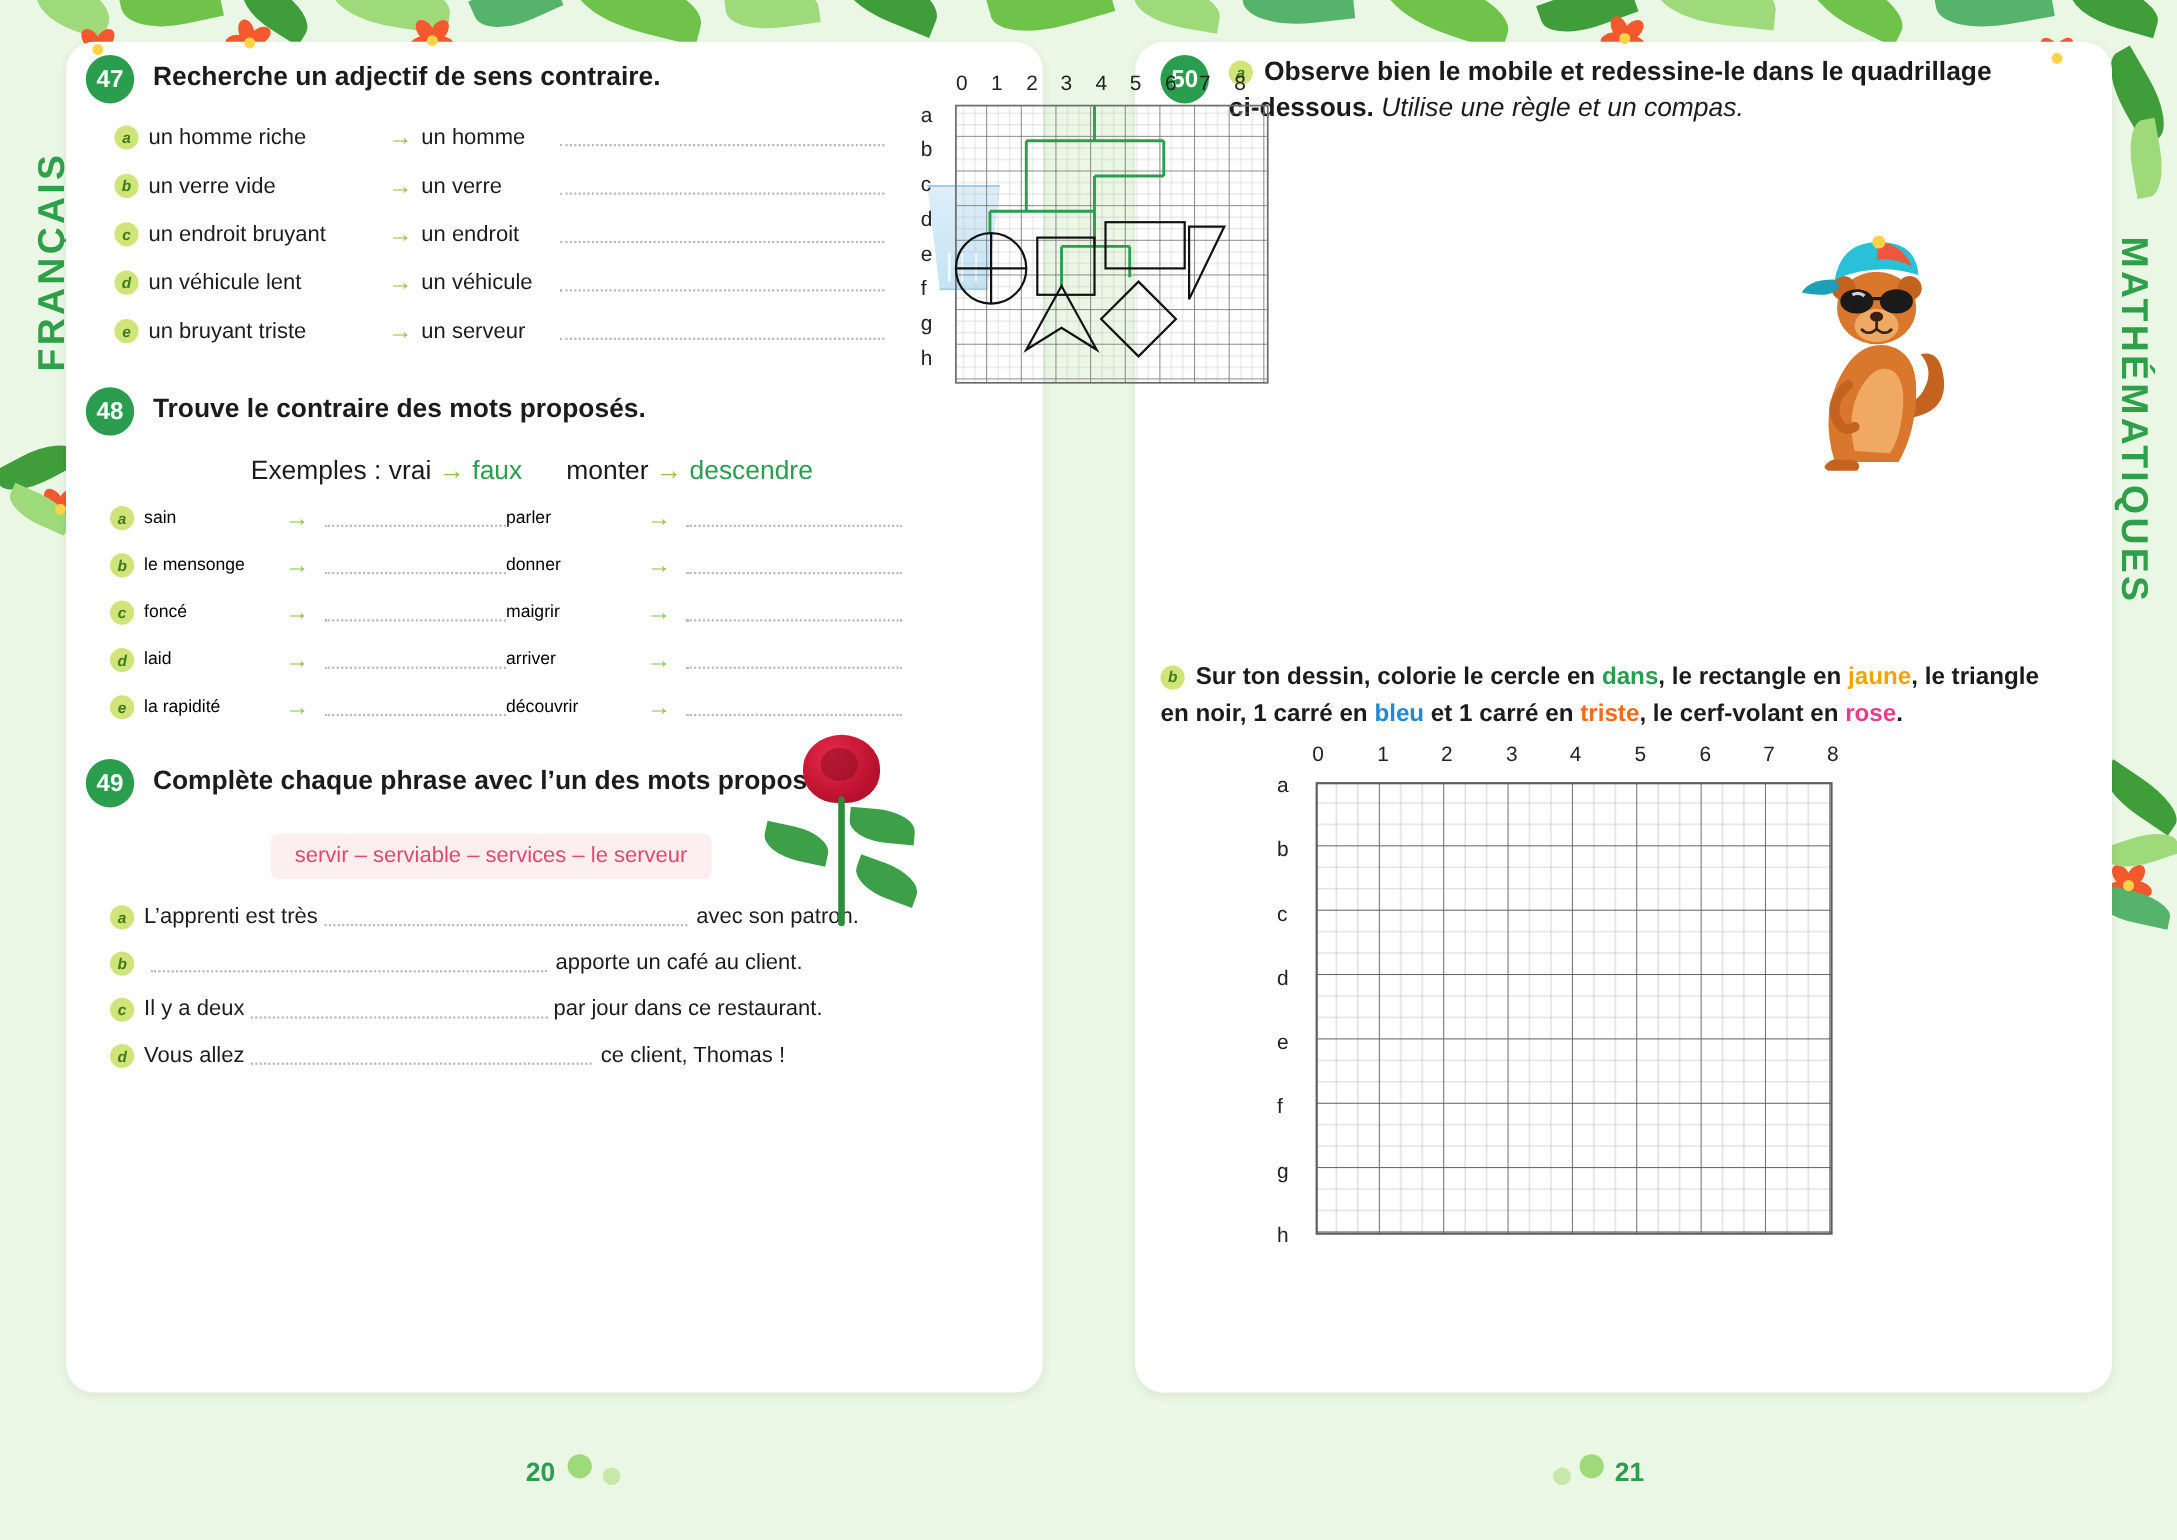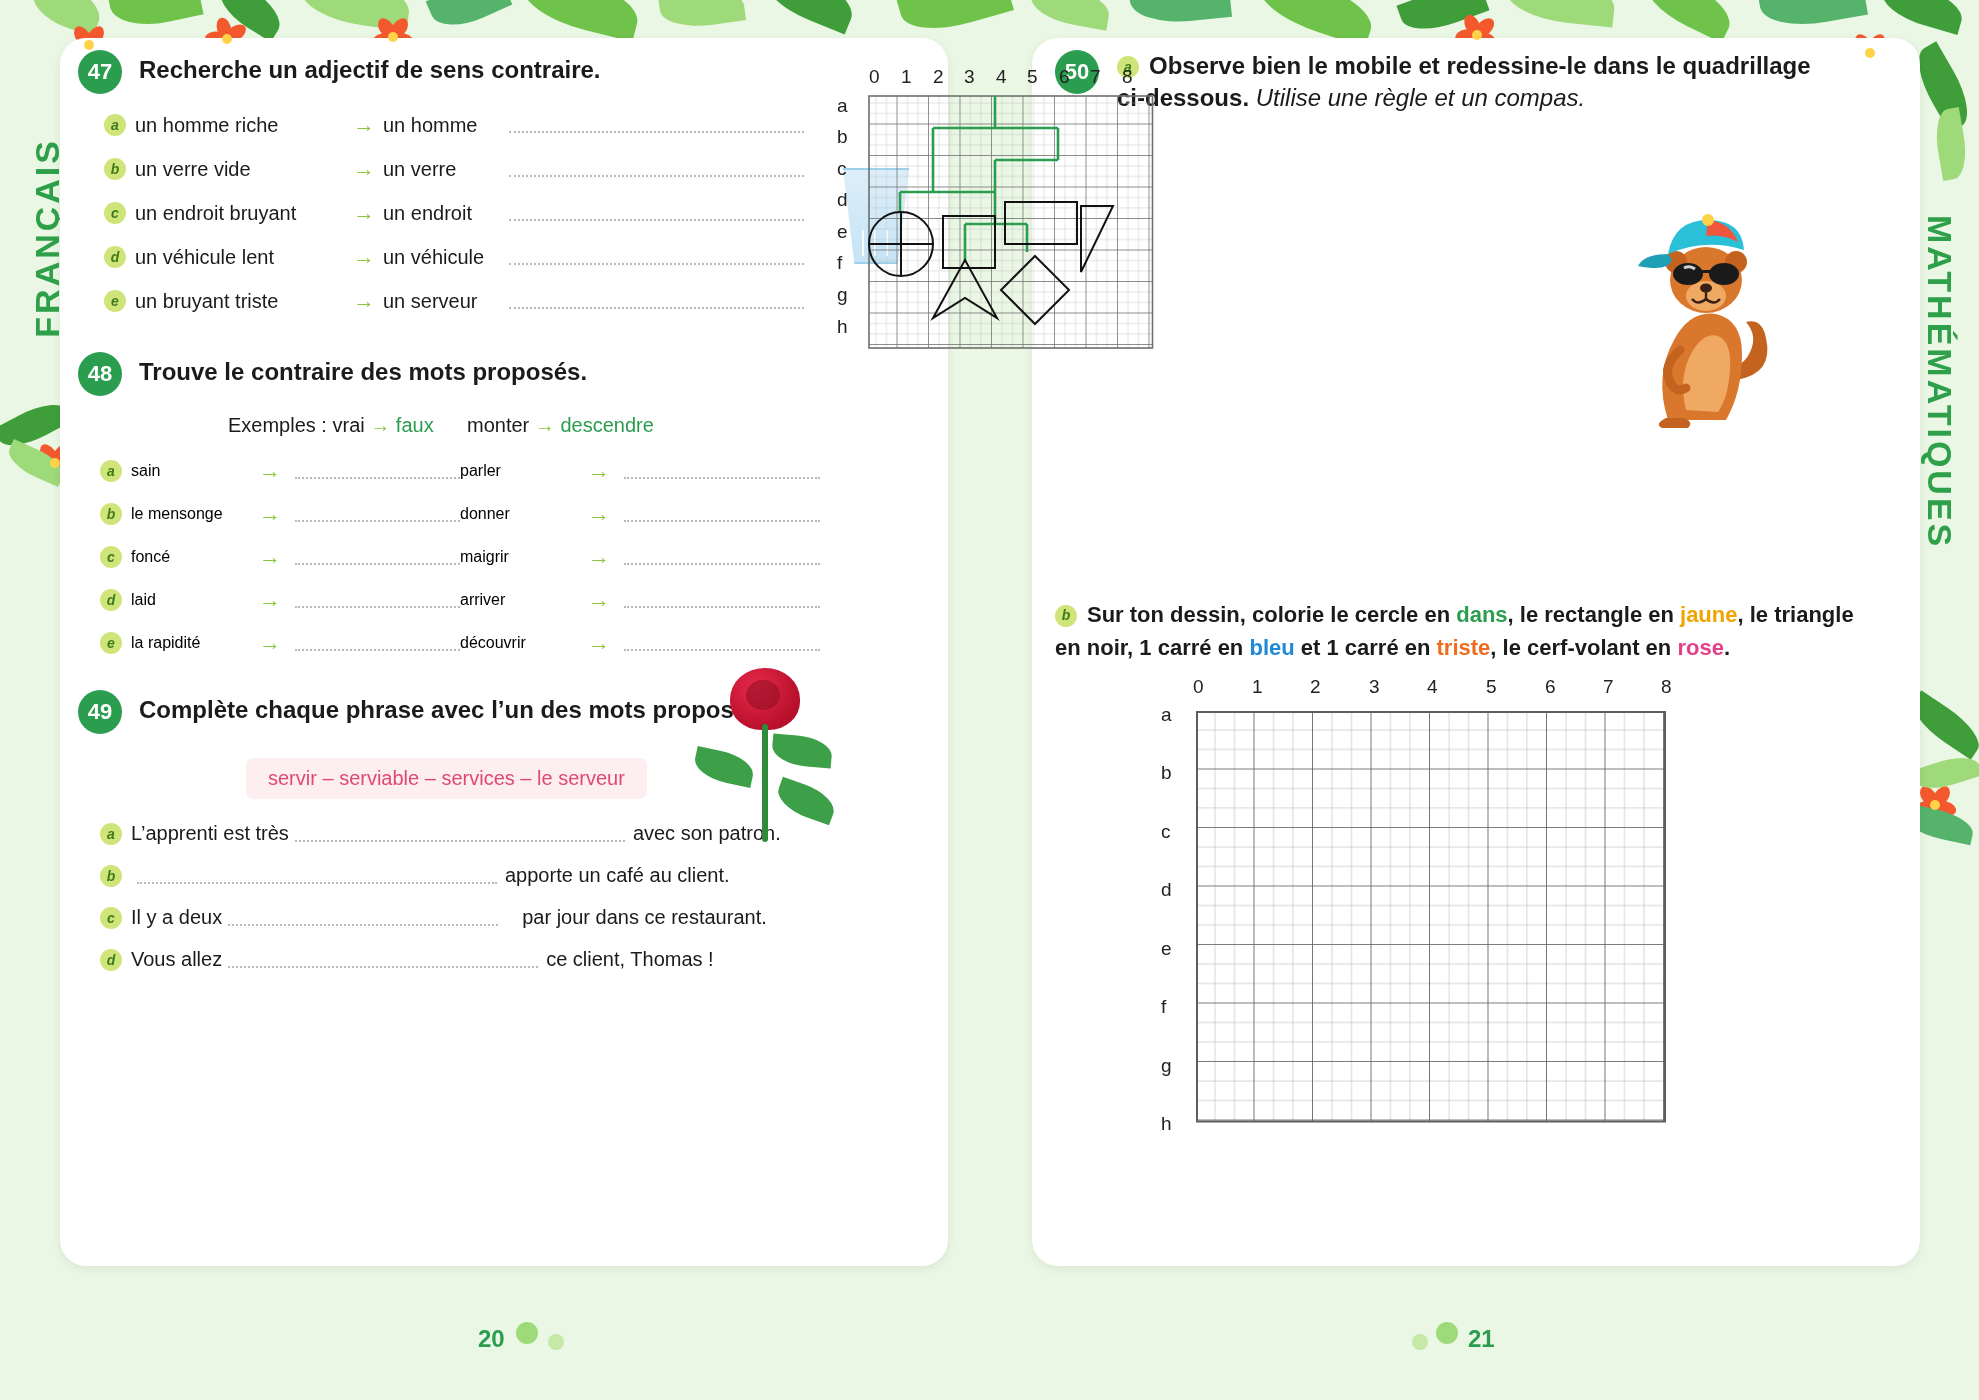--- a/index.html
+++ b/index.html
@@ -83,21 +83,21 @@
     position:absolute;inset:0;
     background:linear-gradient(180deg,#ddeef9 0%,#c5e4f5 100%);
     clip-path:polygon(4% 0,96% 0,80% 100%,20% 100%);
     border:2px solid #9dd0ea;
   }
   #glass .line{position:absolute;bottom:8px;width:2px;height:26px;background:#fff;opacity:.9;}
 
   
   #ex48{left:78px;top:352px;width:760px;}
   #ex48 .examples{
-    position:absolute;left:150px;top:62px;font-size:20px;color:#1b1b1b;white-space:nowrap;
+    position:absolute;left:150px;top:62px;font-size:24px;color:#1b1b1b;white-space:nowrap;
   }
   #ex48 .examples .g{color:#2a9d4e;}
   #ex48 .examples .ar{color:#8cc63f;}
   #ex48 .cols{position:absolute;left:22px;top:106px;width:740px;}
   #ex48 .pair{display:flex;margin-bottom:17px;}
   #ex48 .c1{width:360px;display:flex;align-items:center;}
   #ex48 .c2{width:360px;display:flex;align-items:center;}
   #ex48 .w1{width:120px;}
   #ex48 .w2{width:120px;}
 
@@ -407,21 +407,21 @@
     <div class="row">
       <span class="bullet">b</span>
       <span></span>
       <span class="dots" style="flex:0 0 360px;"></span>
       <span style="margin-left:8px;">apporte un café au client.</span>
     </div>
     <div class="row">
       <span class="bullet">c</span>
       <span>Il y a deux</span>
       <span class="dots" style="flex:0 0 270px;"></span>
-      <span style="margin-left:24px;">par jour dans ce restaurant.</span>
+      <span style="margin-left:5px;">par jour dans ce restaurant.</span>
     </div>
     <div class="row">
       <span class="bullet">d</span>
       <span>Vous allez</span>
       <span class="dots" style="flex:0 0 310px;"></span>
       <span style="margin-left:8px;">ce client, Thomas !</span>
     </div>
   </div>
   <div id="rose">
     <div class="rose-head"></div>

